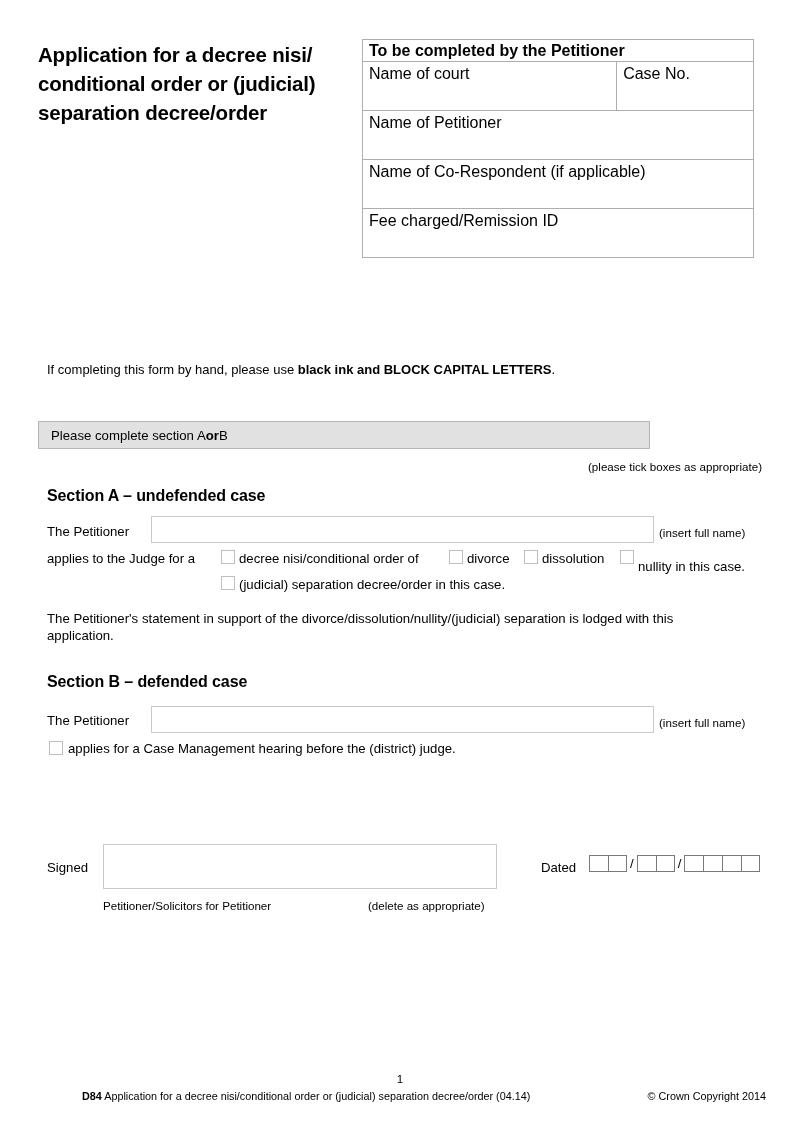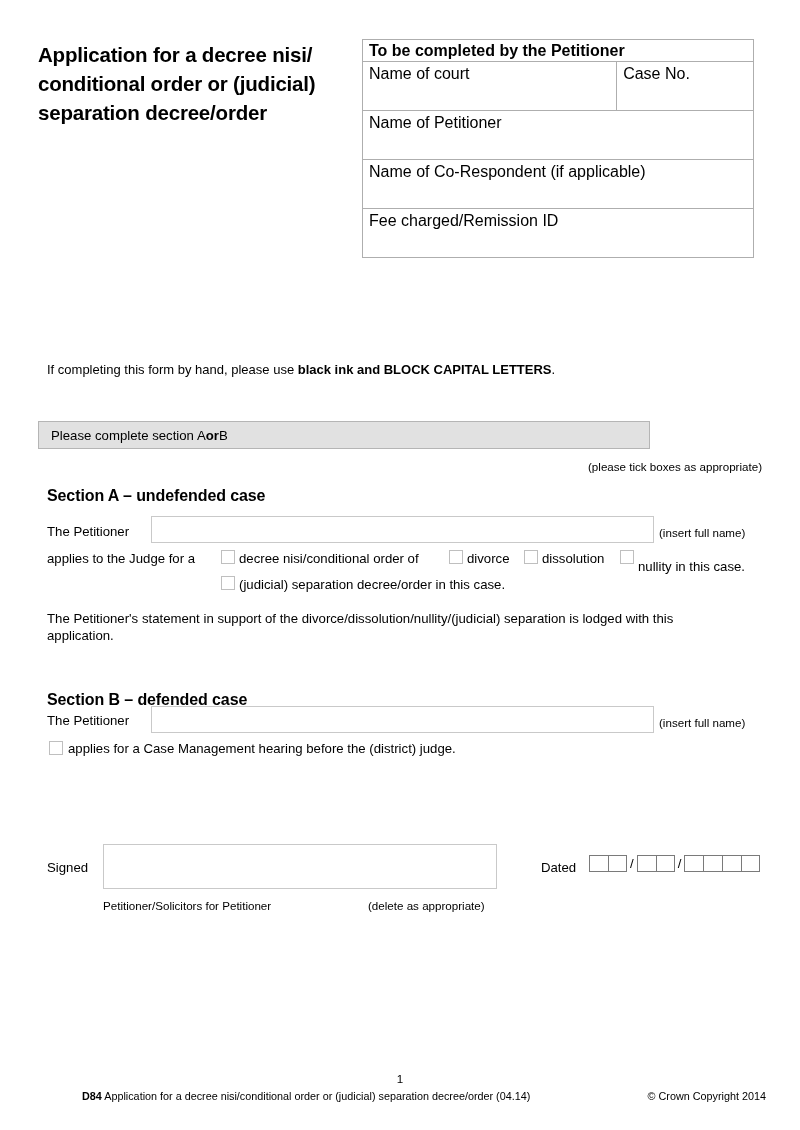--- a/index.html
+++ b/index.html
@@ -89,21 +89,21 @@
 
   
   .section-heading {
     position: absolute;
     left: 47px;
     font-size: 16px;
     font-weight: bold;
     letter-spacing: -0.1px;
   }
   #section-a-heading { top: 487px; }
-  #section-b-heading { top: 691px; }
+  #section-b-heading { top: 673px; }
 
   
   .label-text {
     position: absolute;
     font-size: 13.2px;
     line-height: 16px;
   }
   .name-box {
     position: absolute;
     border: 1px solid #c9c9c9;

